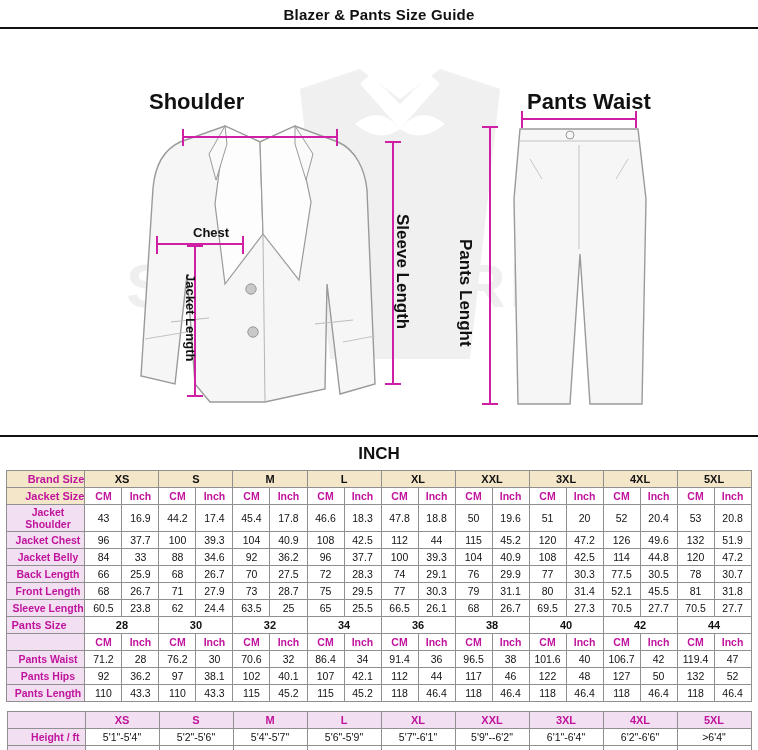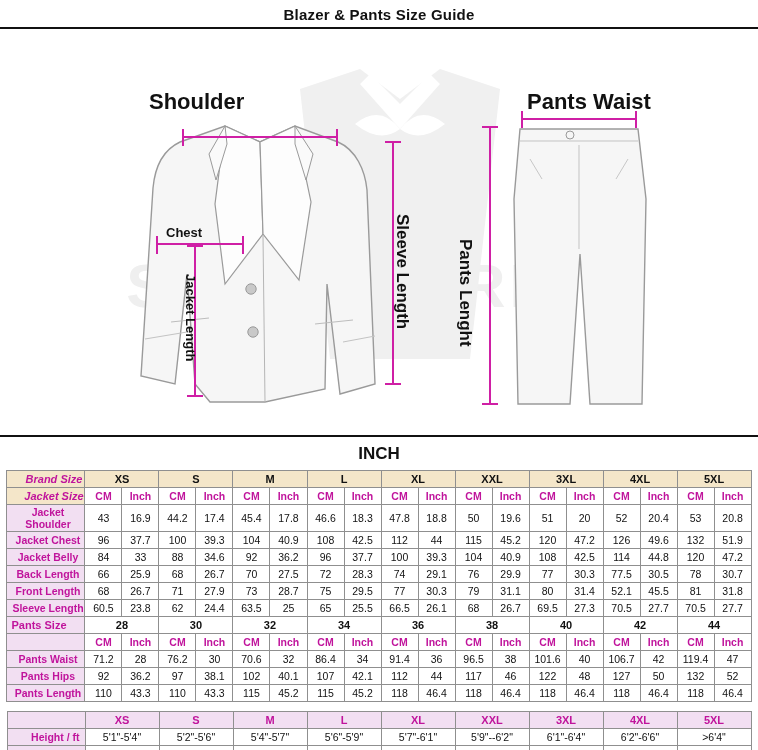--- a/index.html
+++ b/index.html
@@ -100,24 +100,23 @@
     color:#c0149c;
     font-weight:bold;
     text-align:center;
     padding-left:4px;
     font-size:10.5px;
   }
   .brandhead {
     background:#f4e6c9;
     color:#c0149c;
     font-weight:bold;
-    text-align:center;
+    text-align:right;
     padding-left:16px;
     font-size:11px;
-    font-style:italic;
   }
   .sizehead {
     background:#f4e6c9;
     font-weight:bold;
     font-size:11px;
     color:#111;
   }
   .cmlabel {
     color:#c0149c;
     font-weight:bold;
@@ -224,21 +223,21 @@
     <path d="M20 48 L20 325" stroke="#cf1fa5" stroke-width="2"></path>
     <path d="M12 48 L28 48 M12 325 L28 325" stroke="#cf1fa5" stroke-width="2"></path>
   </svg>
 
   <div class="heading" style="left:137px; top:60px;margin-left:12px;">Shoulder</div>
   <div class="heading" style="left:527px; top:60px;">Pants Waist</div>
 
   <div class="vlabel" style="left:392px; top:185px;">Sleeve Length</div>
   <div class="vlabel" style="left:455px; top:210px;">Pants Lenght</div>
   <div class="vlabel small" style="left:183px; top:245px;">Jacket Length</div>
-  <div class="hlabel" style="left:166px; top:196px;">Chest</div>
+  <div class="hlabel" style="left:193px; top:196px;">Chest</div>
 
   <div class="sep-line" style="top:406px;"></div>
 </div>
 
 <div class="inch-head">INCH</div>
 
 <table>
   <colgroup>
     <col style="width:78px">
     <col span="18" style="width:37px">

